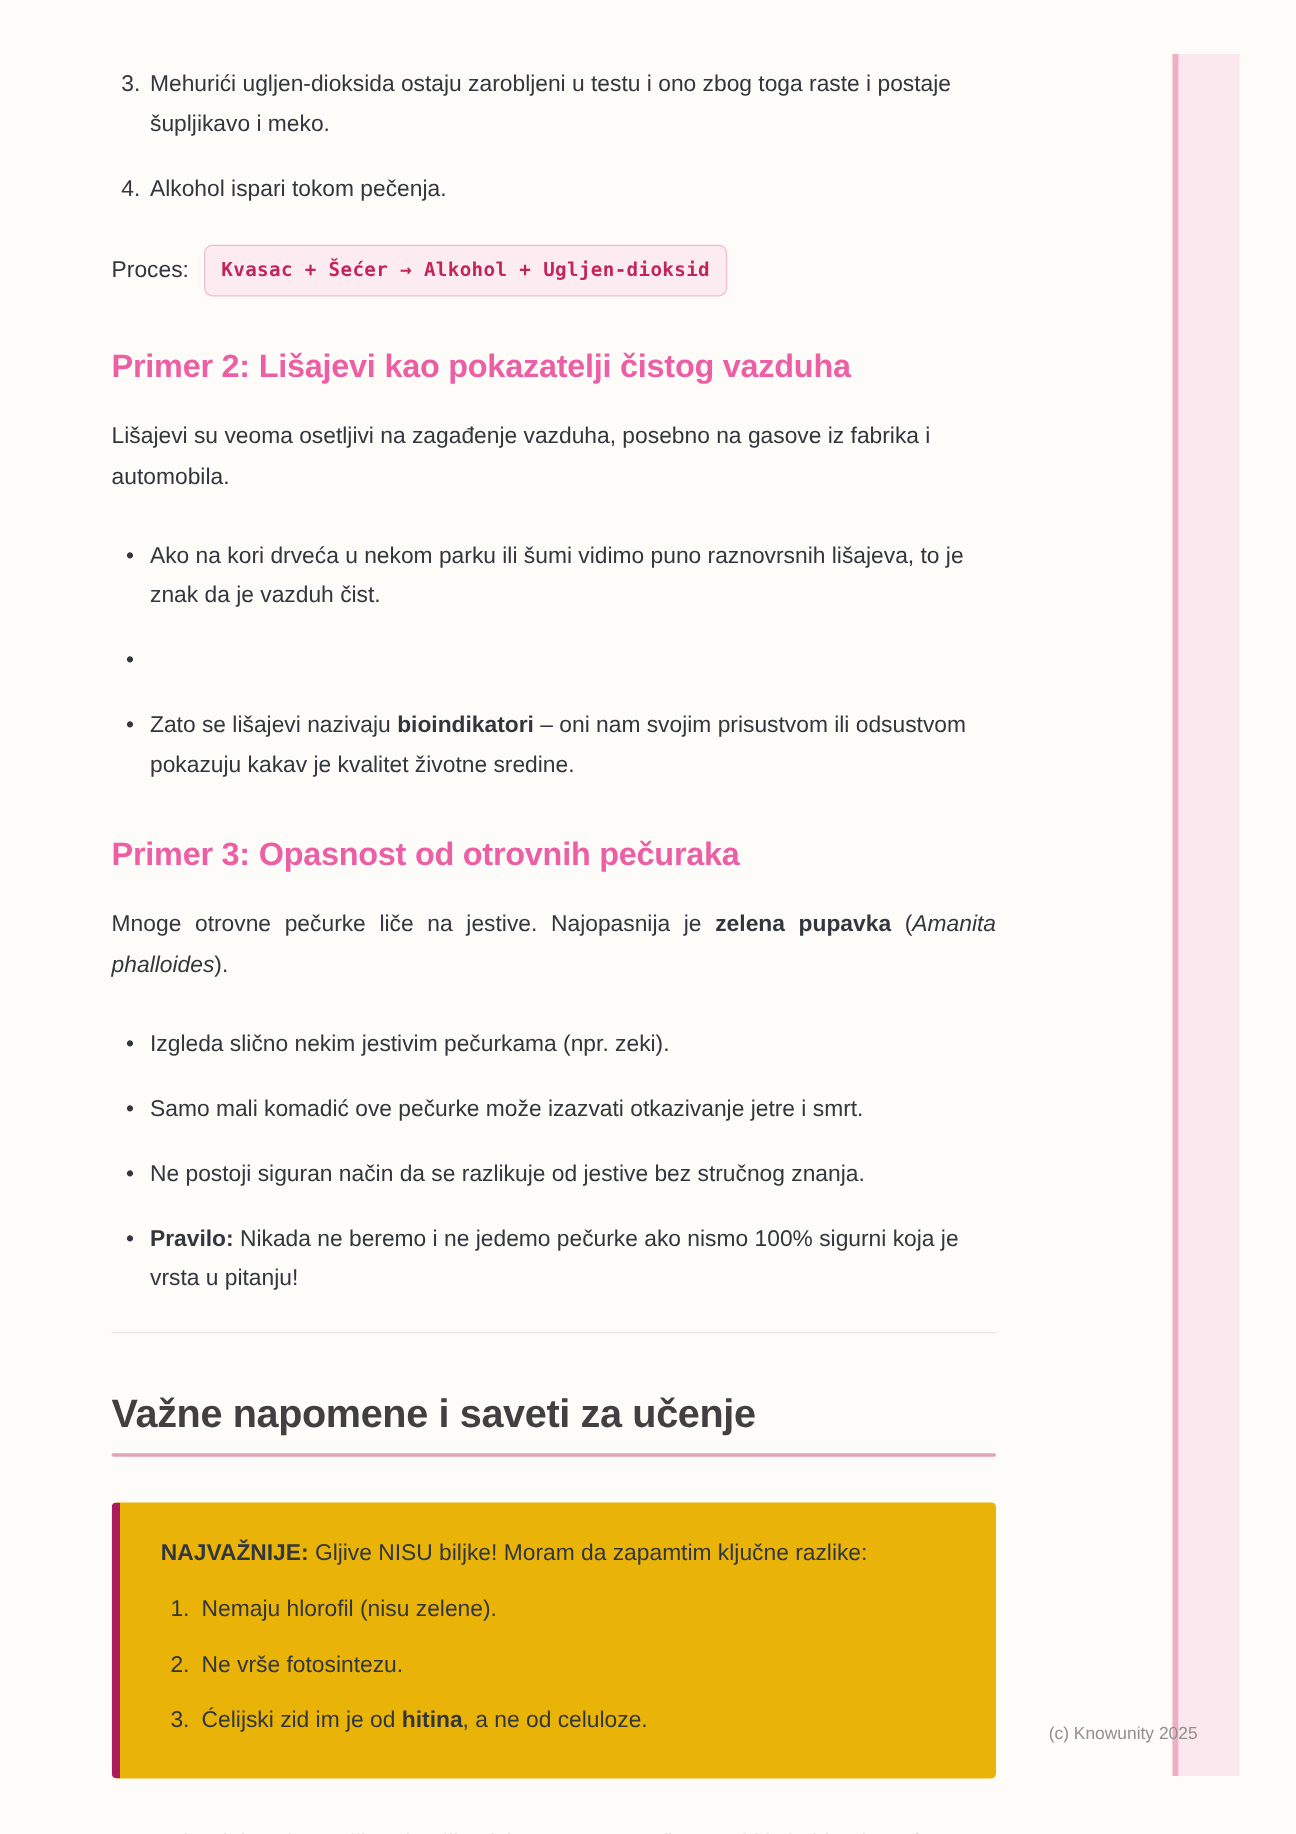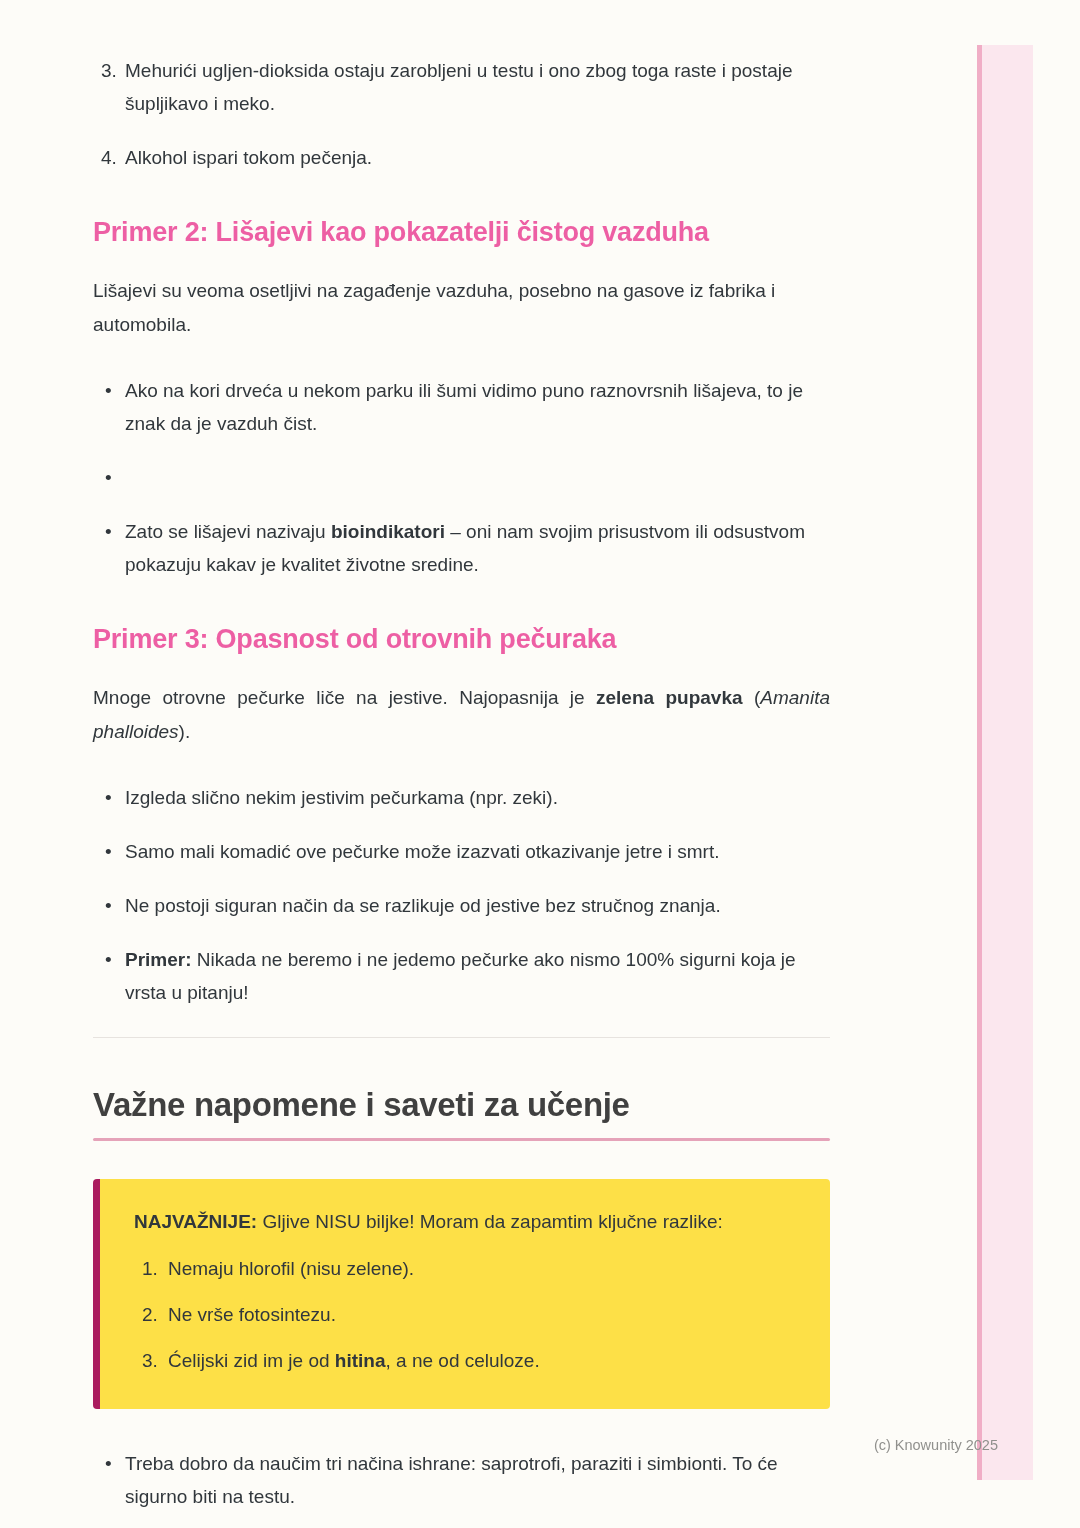--- a/index.html
+++ b/index.html
@@ -64,21 +64,21 @@
     font-size:33px; font-weight:bold; color:#404040;
     margin:46px 0 0; line-height:42px; letter-spacing:-0.3px;
   }
   .h1-underline {
     height:3px; background:#e5a3b9; border-radius:2px;
     margin-top:12px;
   }
   
   .note-box {
     margin-top:38px;
-    background:#fde047;
+    background:#eab308;
     border-left:7px solid #aa1c5e;
     border-radius:4px;
     padding:26px 30px 32px 34px;
     font-size:19px; line-height:33px;
   }
   .note-list { margin-top:14px; }
   .note-item {
     display:flex; align-items:flex-start;
     margin-top:13px; padding-left:8px;
   }
@@ -110,20 +110,24 @@
       <div class="num-item">
         <span class="num-marker">3.</span>
         <span>Mehurići ugljen-dioksida ostaju zarobljeni u testu i ono zbog toga raste i postaje šupljikavo i meko.</span>
       </div>
       <div class="num-item">
         <span class="num-marker">4.</span>
         <span>Alkohol ispari tokom pečenja.</span>
       </div>
     </div>
 
+    <div class="process-row">
+      <span>Proces:</span>
+      <span class="code-chip">Kvasac + Šećer → Alkohol + Ugljen-dioksid</span>
+    </div>
 
     <div class="h2">Primer 2: Lišajevi kao pokazatelji čistog vazduha</div>
     <div class="para">Lišajevi su veoma osetljivi na zagađenje vazduha, posebno na gasove iz fabrika i automobila.</div>
 
     <div class="bullets">
       <div class="bullet-item">
         <span class="bullet-dot">•</span>
         <span>Ako na kori drveća u nekom parku ili šumi vidimo puno raznovrsnih lišajeva, to je znak da je vazduh čist.</span>
       </div>
       <div class="bullet-item">
@@ -146,21 +150,21 @@
       <div class="bullet-item">
         <span class="bullet-dot">•</span>
         <span>Samo mali komadić ove pečurke može izazvati otkazivanje jetre i smrt.</span>
       </div>
       <div class="bullet-item">
         <span class="bullet-dot">•</span>
         <span>Ne postoji siguran način da se razlikuje od jestive bez stručnog znanja.</span>
       </div>
       <div class="bullet-item">
         <span class="bullet-dot">•</span>
-        <span><span class="bold">Primer:</span><span> Nikada ne beremo i ne jedemo pečurke ako nismo 100% sigurni koja je vrsta u pitanju!</span></span>
+        <span><span class="bold">Pravilo:</span><span> Nikada ne beremo i ne jedemo pečurke ako nismo 100% sigurni koja je vrsta u pitanju!</span></span>
       </div>
     </div>
 
     <div class="divider"></div>
     <div class="h1">Važne napomene i saveti za učenje</div>
     <div class="h1-underline"></div>
 
     <div class="note-box">
       <div><span class="bold">NAJVAŽNIJE:</span><span> Gljive NISU biljke! Moram da zapamtim ključne razlike:</span></div>
       <div class="note-list">

